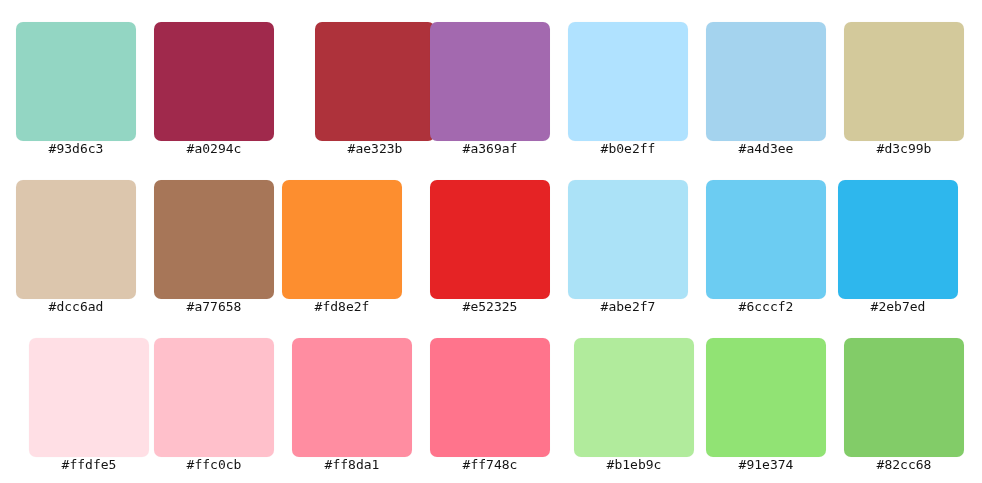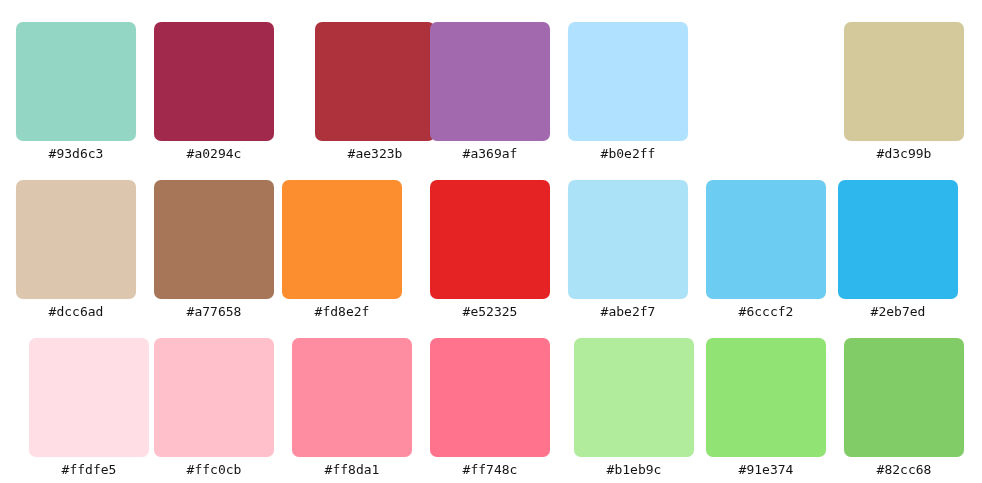--- a/index.html
+++ b/index.html
@@ -30,21 +30,20 @@
   }
 
   .swatch-chip {
     width: 120px;
     height: 119px;
     border-radius: 7px;
     box-shadow: 0 0 0 0.5px rgba(0,0,0,0.015);
   }
 
   .swatch-label {
-    margin-top: 5px;
     font-family: "DejaVu Sans Mono", "Liberation Mono", monospace;
     font-size: 13px;
     line-height: 16px;
     letter-spacing: 0px;
     color: #141414;
     white-space: nowrap;
     text-align: center;
   }
 </style>
 </head>
@@ -63,20 +62,24 @@
       <div class="swatch-chip" style="width: 120px; height: 119px; border-radius: 7px; background: rgb(174, 50, 59);"></div>
       <div class="swatch-label">#ae323b</div>
     </div>
     <div class="swatch-cell" style="left: 430px; top: 22px; width: 120px;">
       <div class="swatch-chip" style="width: 120px; height: 119px; border-radius: 7px; background: rgb(163, 105, 175);"></div>
       <div class="swatch-label">#a369af</div>
     </div>
     <div class="swatch-cell" style="left: 568px; top: 22px; width: 120px;">
       <div class="swatch-chip" style="width: 120px; height: 119px; border-radius: 7px; background: rgb(176, 226, 255);"></div>
       <div class="swatch-label">#b0e2ff</div>
+    </div>
+    <div class="swatch-cell" style="left: 706px; top: 22px; width: 120px;">
+      <div class="swatch-chip" style="width: 120px; height: 119px; border-radius: 7px; background: rgb(164, 211, 238);"></div>
+      <div class="swatch-label">#a4d3ee</div>
     </div>
     <div class="swatch-cell" style="left: 844px; top: 22px; width: 120px;">
       <div class="swatch-chip" style="width: 120px; height: 119px; border-radius: 7px; background: rgb(211, 201, 155);"></div>
       <div class="swatch-label">#d3c99b</div>
     </div>
     <div class="swatch-cell" style="left: 16px; top: 180px; width: 120px;">
       <div class="swatch-chip" style="width: 120px; height: 119px; border-radius: 7px; background: rgb(220, 198, 173);"></div>
       <div class="swatch-label">#dcc6ad</div>
     </div>
     <div class="swatch-cell" style="left: 154px; top: 180px; width: 120px;">

